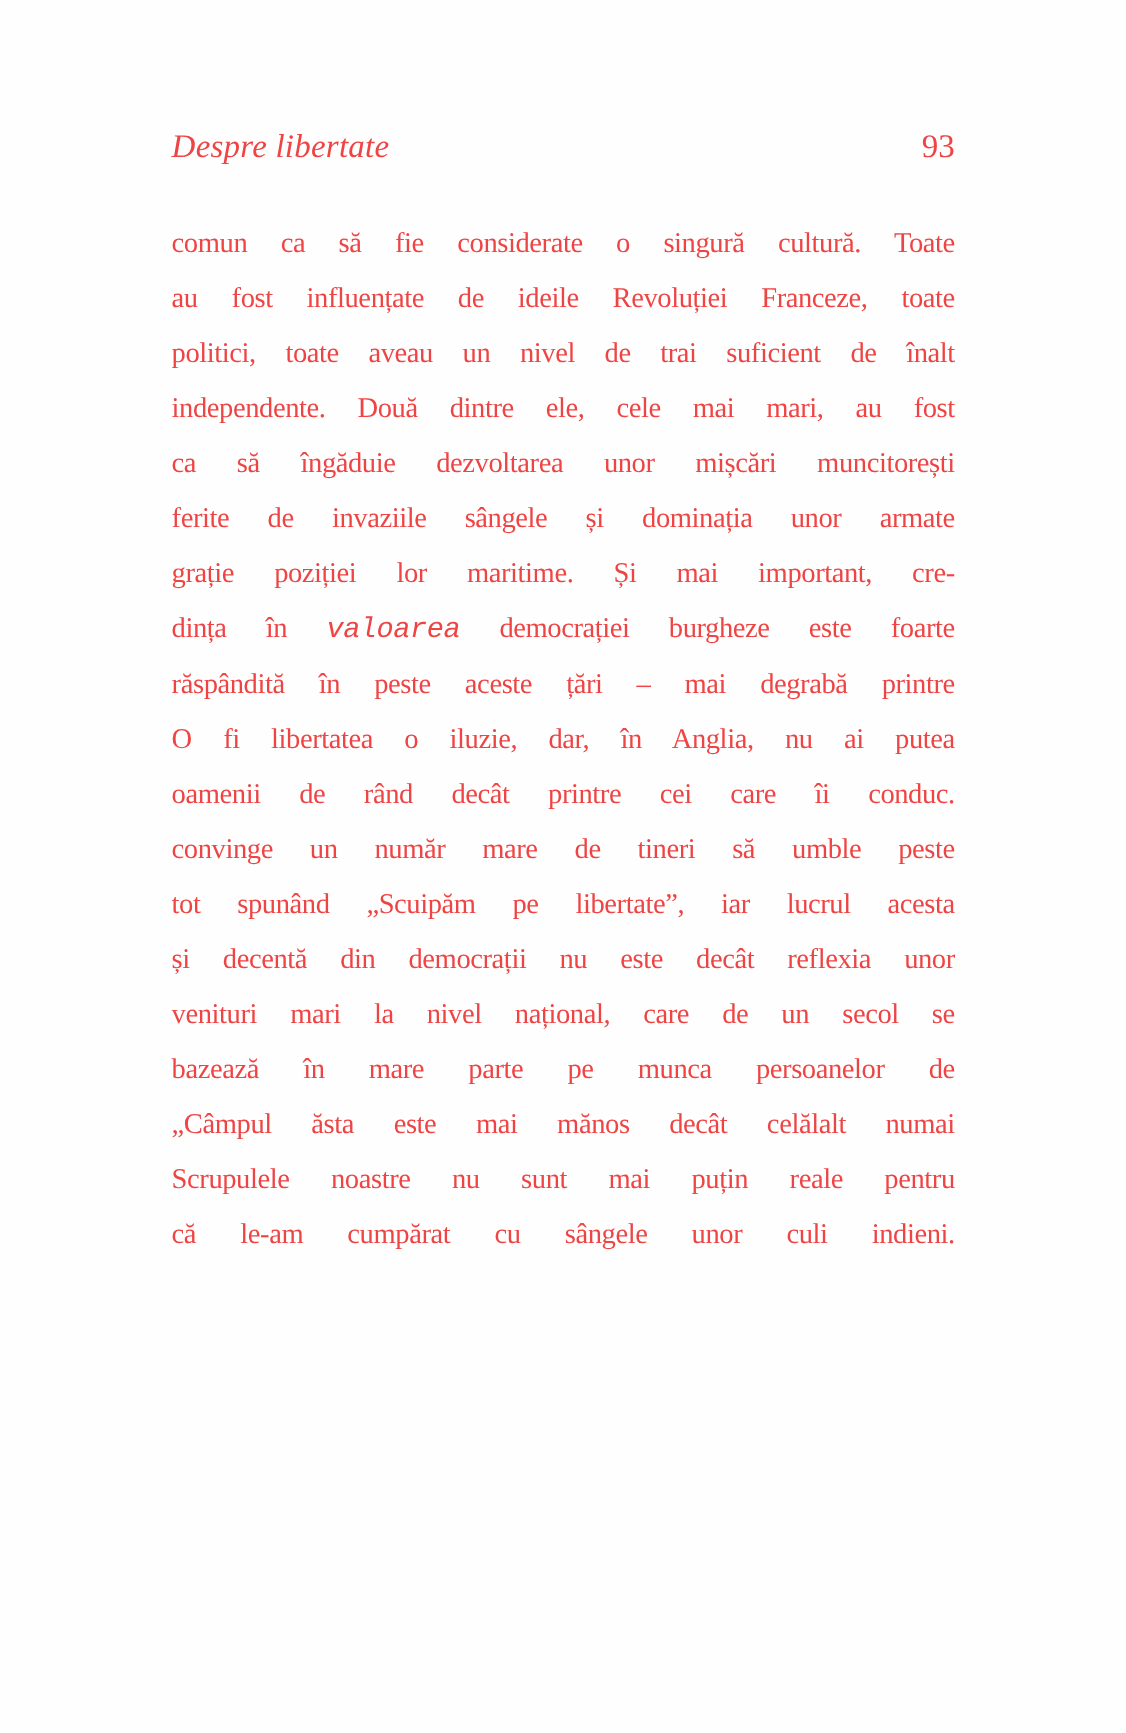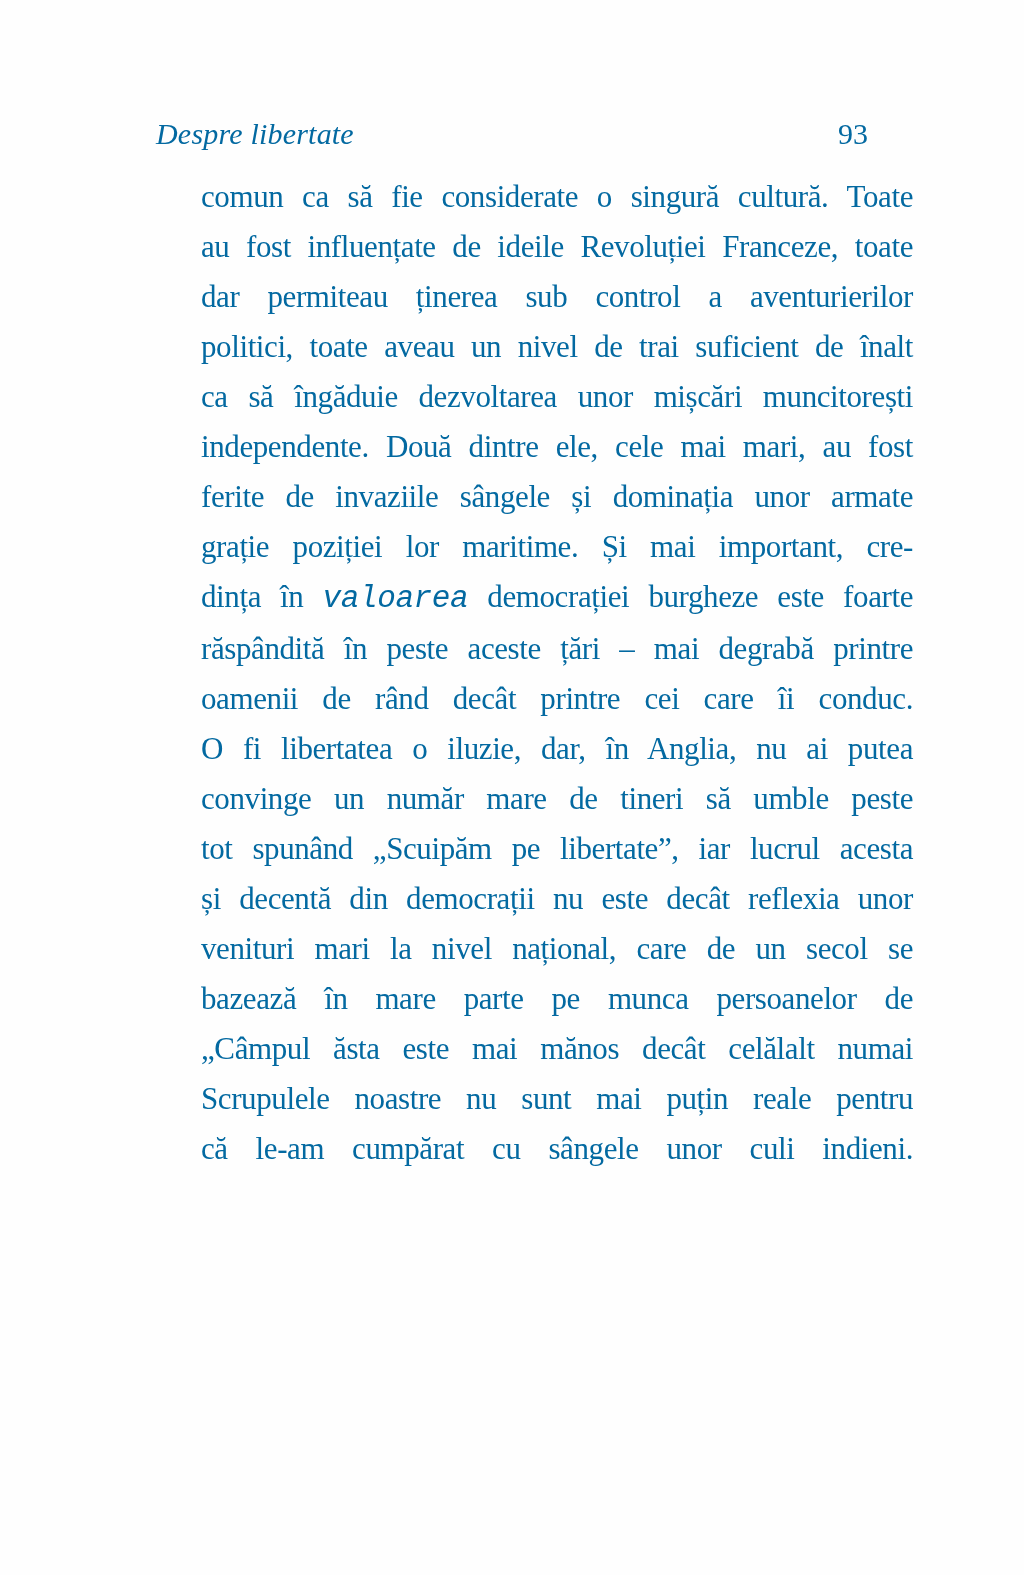--- a/index.html
+++ b/index.html
@@ -5,21 +5,21 @@
   html, body {
     margin: 0;
     padding: 0;
     background: #ffffff;
   }
   .book-page {
     position: relative;
     width: 1024px;
     height: 1575px;
     background: #fefefe;
-    color: #0369a1;
+    color: #ef4444;
     font-family: "Liberation Serif", serif;
     overflow: hidden;
   }
   .running-header {
     position: absolute;
     left: 156px;
     top: 116px;
     width: 712px;
     display: flex;
     justify-content: space-between;
@@ -30,25 +30,24 @@
   .running-header .title {
     font-style: italic;
     letter-spacing: 0.2px;
   }
   .running-header .folio {
     font-style: normal;
   }
   .page-body {
     position: absolute;
     left: 156px;
-    top: 172px;
+    top: 196px;
     width: 712px;
-    font-size: 31px;
+    font-size: 26px;
     letter-spacing: -0.4px;
-    margin-left: 45px;
   }
   .text-line {
     line-height: 50px;
     text-align: justify;
     text-align-last: justify;
     -moz-text-align-last: justify;
     white-space: normal;
   }
   .text-line em {
     font-style: italic;
@@ -59,30 +58,29 @@
 <body>
 
 <div class="book-page">
   <div class="running-header">
     <span class="title">Despre libertate</span>
     <span class="folio">93</span>
   </div>
   <div class="page-body">
       <div class="text-line"><span>comun ca să fie considerate o singură cultură. Toate</span></div>
       <div class="text-line"><span>au fost influențate de ideile Revoluției Franceze, toate</span></div>
-      <div class="text-line"><span>dar permiteau ținerea sub control a aventurierilor</span></div>
       <div class="text-line"><span>politici, toate aveau un nivel de trai suficient de înalt</span></div>
+      <div class="text-line"><span>independente. Două dintre ele, cele mai mari, au fost</span></div>
       <div class="text-line"><span>ca să îngăduie dezvoltarea unor mișcări muncitorești</span></div>
-      <div class="text-line"><span>independente. Două dintre ele, cele mai mari, au fost</span></div>
       <div class="text-line"><span>ferite de invaziile sângele și dominația unor armate</span></div>
       <div class="text-line"><span>grație poziției lor maritime. Și mai important, cre-</span></div>
       <div class="text-line"><span>dința în </span><em>valoarea</em><span> democrației burgheze este foarte</span></div>
       <div class="text-line"><span>răspândită în peste aceste țări – mai degrabă printre</span></div>
+      <div class="text-line"><span>O fi libertatea o iluzie, dar, în Anglia, nu ai putea</span></div>
       <div class="text-line"><span>oamenii de rând decât printre cei care îi conduc.</span></div>
-      <div class="text-line"><span>O fi libertatea o iluzie, dar, în Anglia, nu ai putea</span></div>
       <div class="text-line"><span>convinge un număr mare de tineri să umble peste</span></div>
       <div class="text-line"><span>tot spunând „Scuipăm pe libertate”, iar lucrul acesta</span></div>
       <div class="text-line"><span>și decentă din democrații nu este decât reflexia unor</span></div>
       <div class="text-line"><span>venituri mari la nivel național, care de un secol se</span></div>
       <div class="text-line"><span>bazează în mare parte pe munca persoanelor de</span></div>
       <div class="text-line"><span>„Câmpul ăsta este mai mănos decât celălalt numai</span></div>
       <div class="text-line"><span>Scrupulele noastre nu sunt mai puțin reale pentru</span></div>
       <div class="text-line"><span>că le-am cumpărat cu sângele unor culi indieni.</span></div>
     </div>
 </div>

